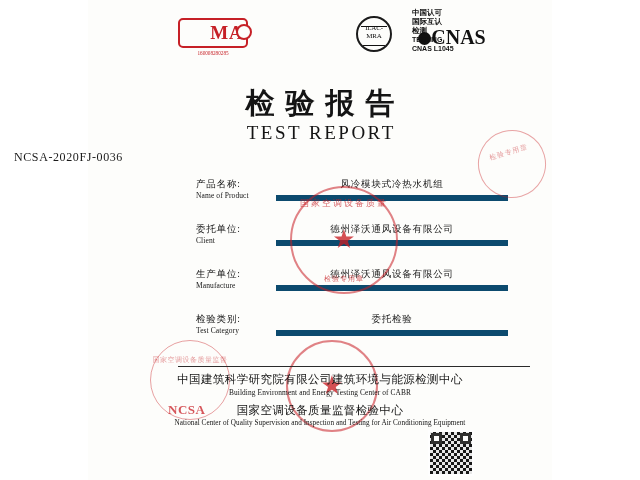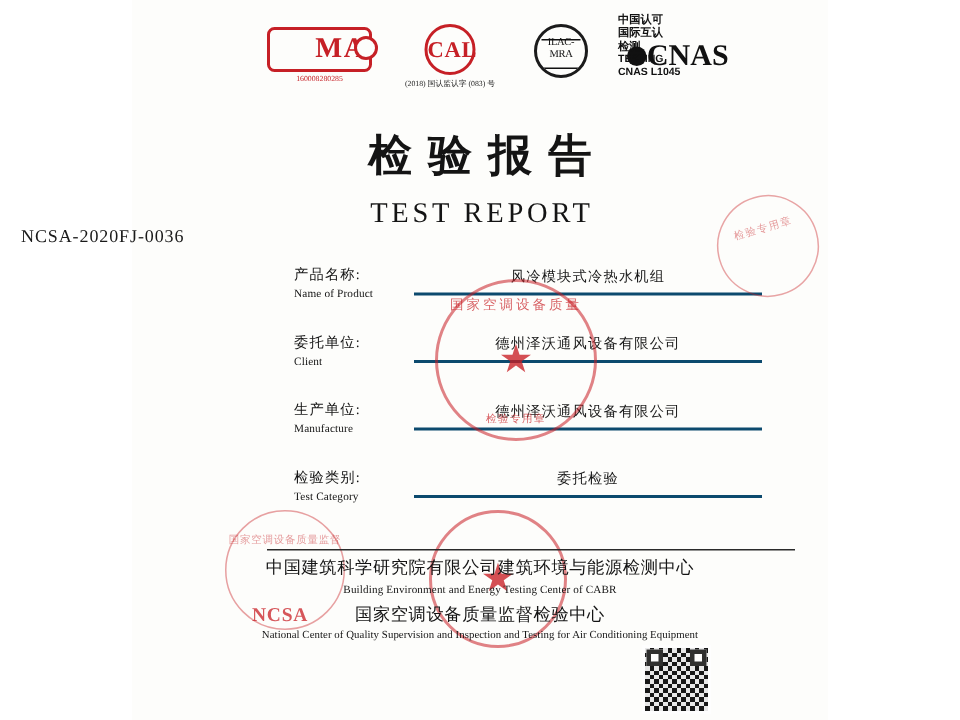--- a/index.html
+++ b/index.html
@@ -169,21 +169,21 @@
     font-family: Liberation Mono, monospace;
     font-size: 29px;
     letter-spacing: 11px;
     color: #141414;
     font-weight: bold;
     text-indent: 11px;
   }
   .title-en {
     position: absolute;
     left: 0; right: 0;
-    top: 132px;
+    top: 122px;
     text-align: center;
     font-family: "Liberation Serif", serif;
     font-size: 19px;
     letter-spacing: 2.5px;
     color: #141414;
     text-indent: 2.5px;
   }
   .report-no {
     position: absolute;
     left: 14px; right: 0;
@@ -226,21 +226,21 @@
     letter-spacing: 0.1px;
     color: #141414;
     line-height: 11px;
     white-space: nowrap;
   }
   .field-value {
     position: absolute;
     left: 80px;
     top: 0px;
     width: 232px;
-    border-bottom: 2px solid #0c4a6e;
+    border-bottom: 6px solid #0c4a6e;
     height: 17px;
     text-align: center;
     font-family: "Liberation Serif", serif;
     font-size: 9.5px;
     letter-spacing: 0.8px;
     color: #1a1a1a;
     white-space: nowrap;
     overflow: hidden;
   }
 
@@ -417,24 +417,20 @@
 
   <div class="doc"></div>
 
   <div class="cert-row">
 
     <div class="cert ma">
       <div class="ma-box cert-mark">MA</div>
       <div class="cert-cap ma-cap">160008280285</div>
     </div>
 
-    <div class="cert cal">
-      <div class="cal-circle cert-mark">CAL</div>
-      <div class="cert-cap cal-cap">(2018) 国认监认字 (083) 号</div>
-    </div>
 
     <div class="cert ilac">
       <div class="ilac-circle cert-mark">
         <span>ILAC-MRA</span>
       </div>
     </div>
 
     <div class="cert cnas">
       <div class="cnas-word cert-mark">
         <span class="dot"></span><span>CNAS</span>

